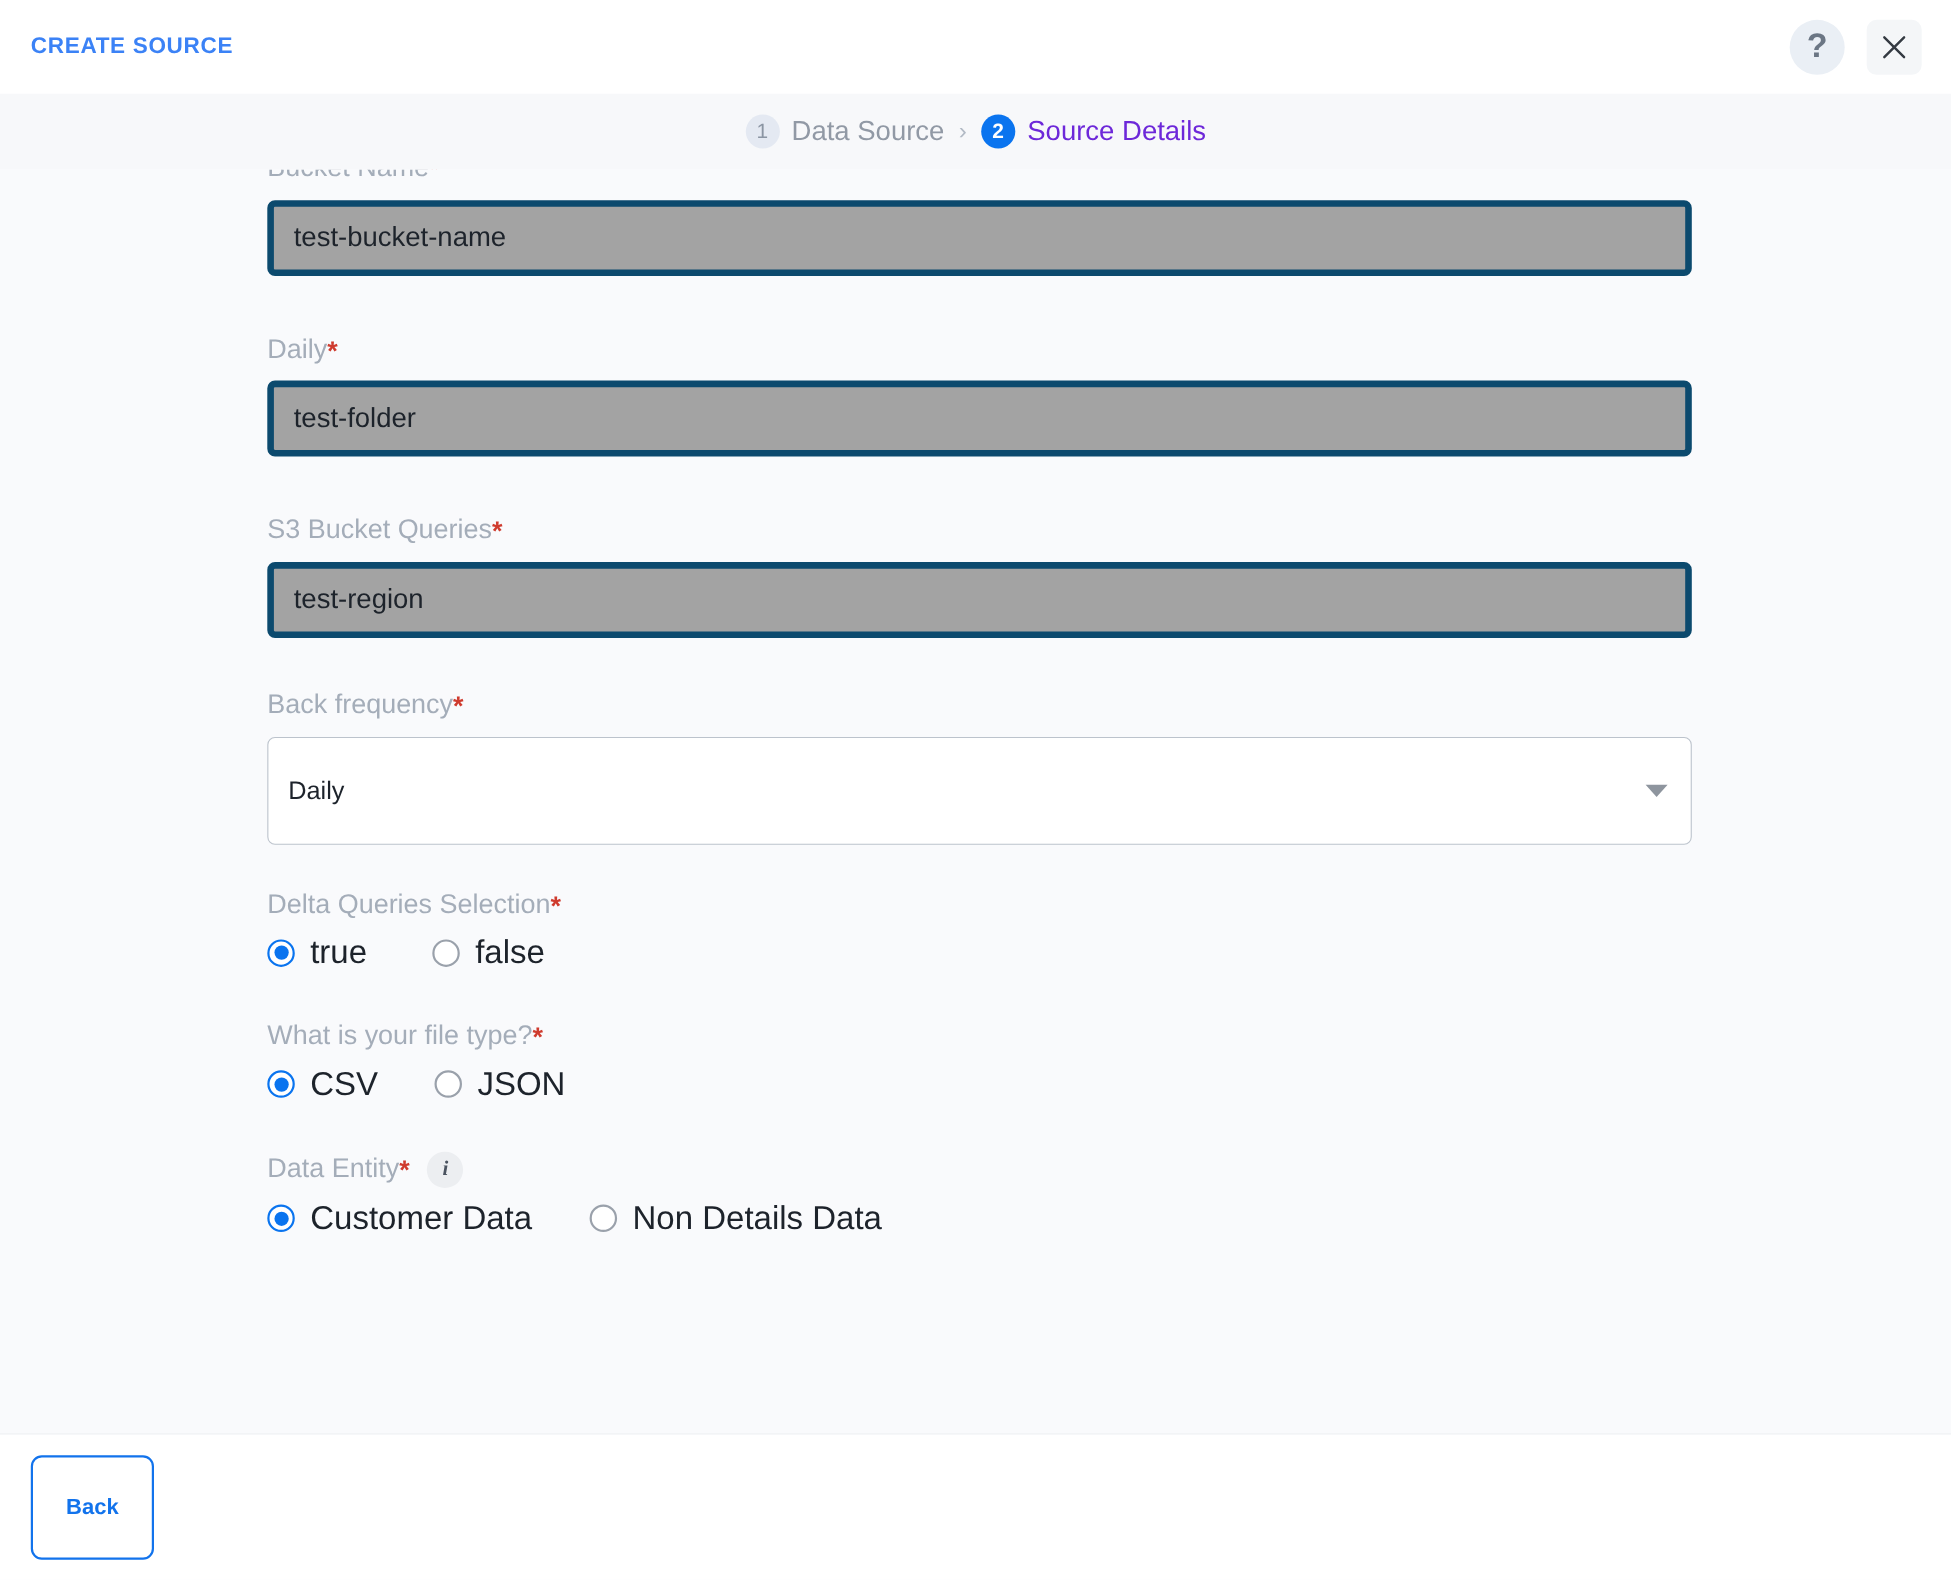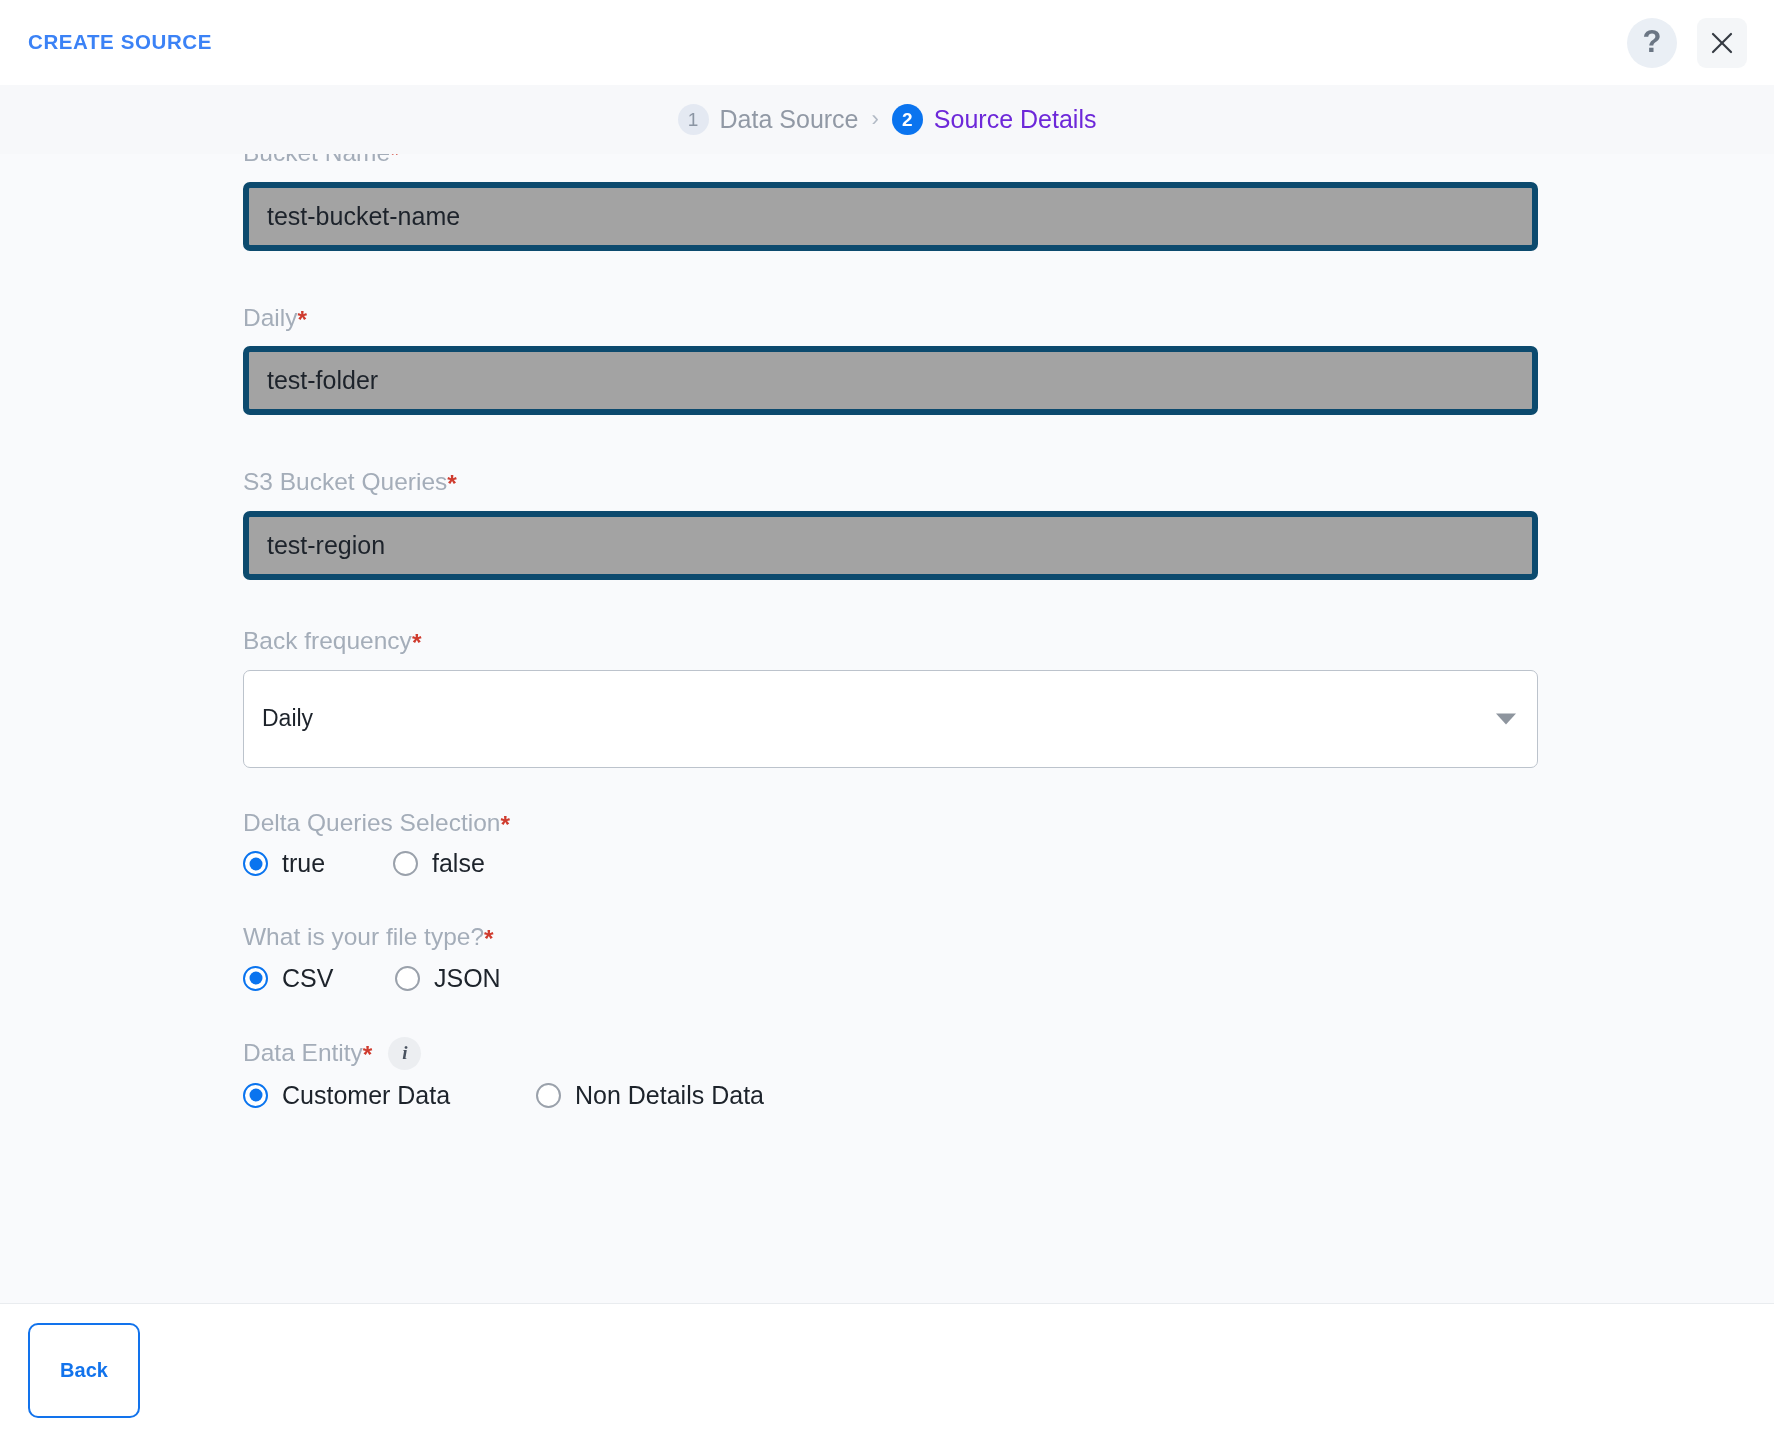--- a/index.html
+++ b/index.html
@@ -255,21 +255,21 @@
     content: "";
     position: absolute;
     left: 50%; top: 50%;
     transform: translate(-50%, -50%);
     width: 13px; height: 13px;
     border-radius: 50%;
     background: #0a74ef;
   }
 
   .radio-label {
-    font-size: 25px;
+    font-size: 30px;
     color: #1d232b;
     line-height: 1;
   }
 
   
   .modal-footer {
     flex: 0 0 133px;
     height: 133px;
     background: #ffffff;
     border-top: 1px solid #e9ecef;

